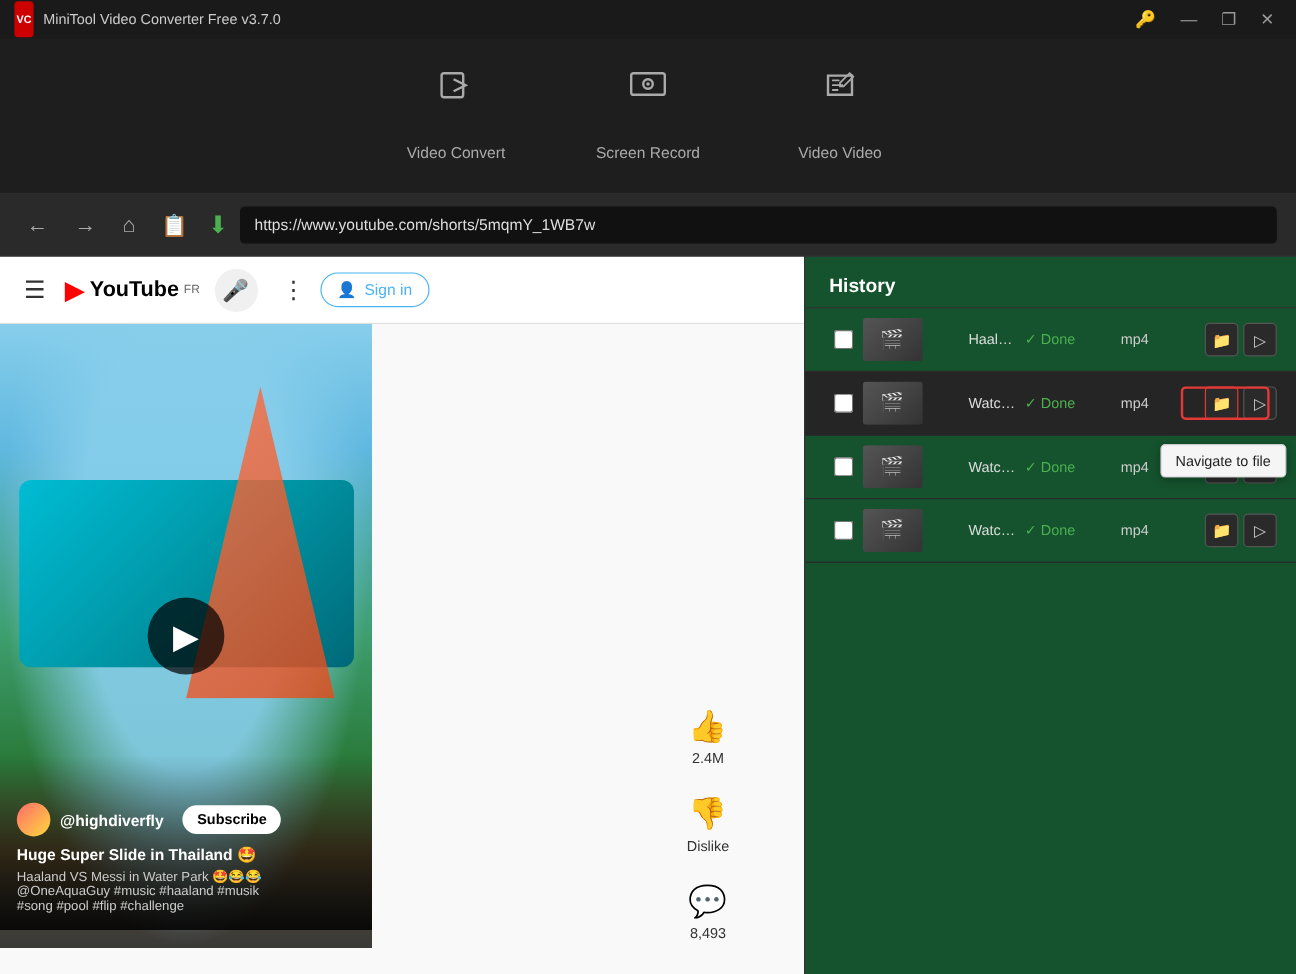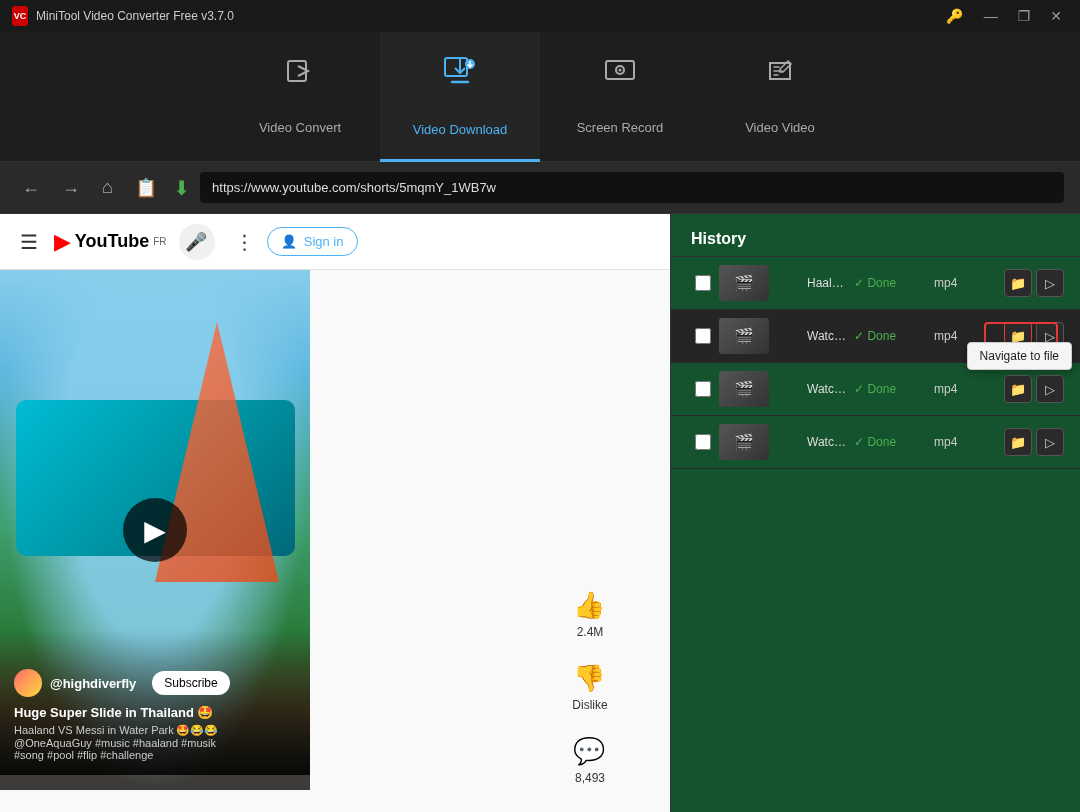--- a/index.html
+++ b/index.html
@@ -8,21 +8,21 @@
     
     .title-bar {
       height: 32px;
       background: #1a1a1a;
       display: flex;
       align-items: center;
       justify-content: space-between;
       padding: 0 12px;
     }
     .title-bar-left { display: flex; align-items: center; gap: 8px; font-size: 12px; color: #ccc; }
-    .title-bar-logo { width: 16px; height: 20px; background: #c00; border-radius: 3px; display: flex; align-items: center; justify-content: center; font-size: 9px; font-weight: bold; color: white; }
+    .title-bar-logo { width: 16px; height: 30px; background: #c00; border-radius: 3px; display: flex; align-items: center; justify-content: center; font-size: 9px; font-weight: bold; color: white; }
     .title-bar-controls { display: flex; gap: 8px; }
     .title-bar-controls span { font-size: 14px; color: #999; cursor: pointer; padding: 2px 6px; }
 
     
     .nav-bar {
       height: 130px;
       background: #1e1e1e;
       display: flex;
       align-items: center;
       justify-content: center;
@@ -202,21 +202,21 @@
     .channel-row { display: flex; align-items: center; gap: 8px; margin-bottom: 8px; }
     .channel-avatar { width: 28px; height: 28px; border-radius: 50%; background: linear-gradient(135deg, #ff6b6b, #ffd93d); }
     .channel-name { font-size: 13px; font-weight: bold; }
     .subscribe-btn {
       background: #fff;
       color: #000;
       border: none;
       border-radius: 20px;
       padding: 5px 12px;
       font-size: 12px;
-      font-weight: normal;
+      font-weight: bold;
       cursor: pointer;
       margin-left: 8px;
     }
     .video-title { font-size: 13px; font-weight: bold; margin-bottom: 4px; }
     .video-tags { font-size: 11px; color: #ccc; }
 
     
     .video-sidebar {
       width: 160px;
       display: flex;
@@ -280,21 +280,21 @@
       font-size: 13px;
       cursor: pointer;
     }
     .action-btn.highlighted { border-color: #e53935; background: #2a2a2a; }
 
     
     .tooltip-container { position: relative; }
     .tooltip {
       position: absolute;
       right: -8px;
-      top: 20px;
+      top: 48px;
       background: #f5f5f5;
       color: #222;
       border: 1px solid #ccc;
       border-radius: 4px;
       padding: 6px 12px;
       font-size: 12px;
       white-space: nowrap;
       z-index: 100;
       box-shadow: 0 2px 8px rgba(0,0,0,0.3);
     }
@@ -333,34 +333,20 @@
 
 <div class="nav-bar">
   <div class="nav-item">
     <div class="nav-icon">
       <svg width="32" height="32" viewBox="0 0 32 32" fill="none">
         <rect x="4" y="6" width="18" height="20" rx="2" stroke="#aaa" stroke-width="2" fill="none"></rect>
         <polyline points="14,11 24,16 14,21" stroke="#aaa" stroke-width="2" fill="none"></polyline>
       </svg>
     </div>
     <span>Video Convert</span>
-  </div>
-  <div class="nav-item active">
-    <div class="nav-icon">
-      <svg width="36" height="36" viewBox="0 0 36 36" fill="none">
-        <rect x="3" y="5" width="22" height="18" rx="2" stroke="#4ab3f4" stroke-width="2" fill="none"></rect>
-        <polyline points="10,29 26,29" stroke="#4ab3f4" stroke-width="2.5" stroke-linecap="round"></polyline>
-        <line x1="18" y1="5" x2="18" y2="20" stroke="#4ab3f4" stroke-width="2"></line>
-        <polyline points="13,15 18,20 23,15" stroke="#4ab3f4" stroke-width="2" fill="none"></polyline>
-        <circle cx="28" cy="11" r="5" fill="#4ab3f4"></circle>
-        <line x1="28" y1="8" x2="28" y2="14" stroke="white" stroke-width="1.5"></line>
-        <polyline points="25.5,11.5 28,14 30.5,11.5" stroke="white" stroke-width="1.5" fill="none"></polyline>
-      </svg>
-    </div>
-    <span>Video Download</span>
   </div>
   <div class="nav-item">
     <div class="nav-icon">
       <svg width="32" height="32" viewBox="0 0 32 32" fill="none">
         <rect x="2" y="6" width="28" height="18" rx="2" stroke="#aaa" stroke-width="2" fill="none"></rect>
         <circle cx="16" cy="15" r="4" stroke="#aaa" stroke-width="2" fill="none"></circle>
         <circle cx="16" cy="15" r="1.5" fill="#aaa"></circle>
       </svg>
     </div>
     <span>Screen Record</span>

